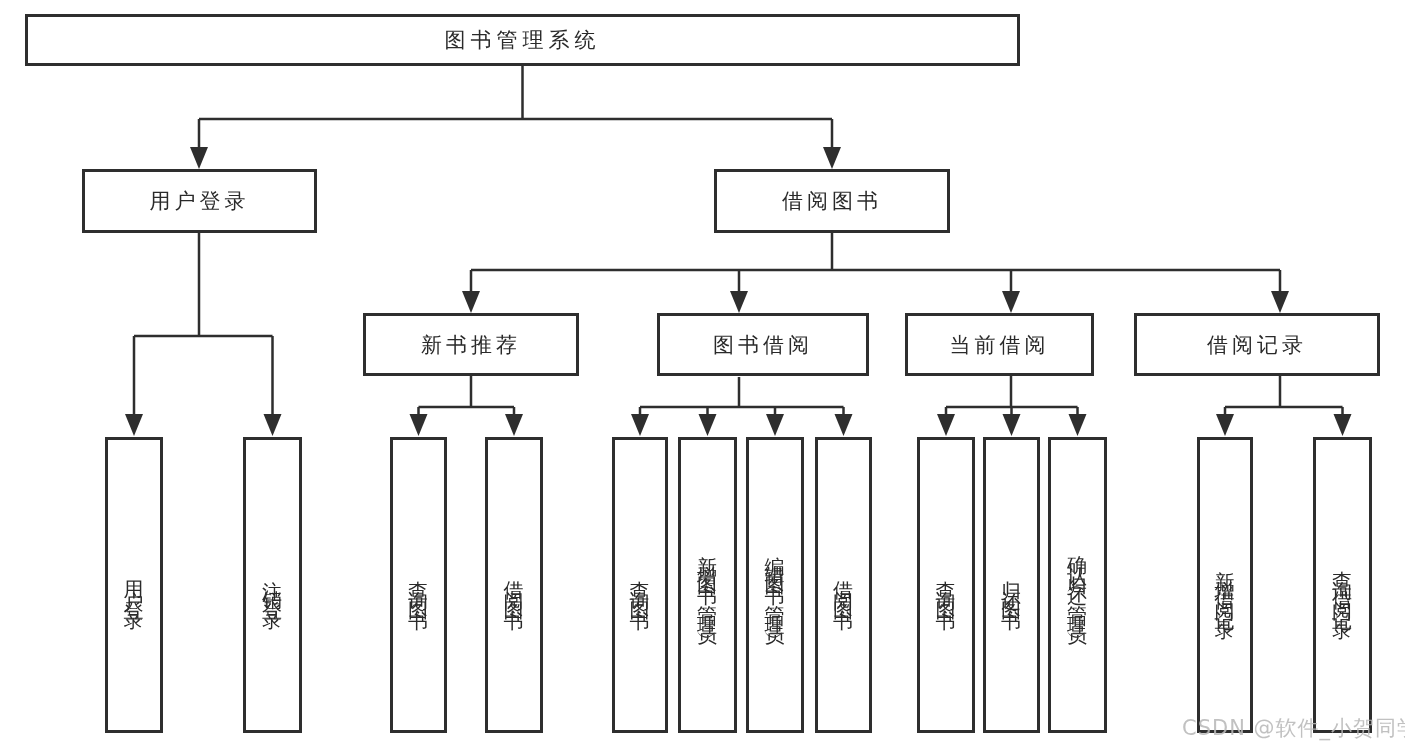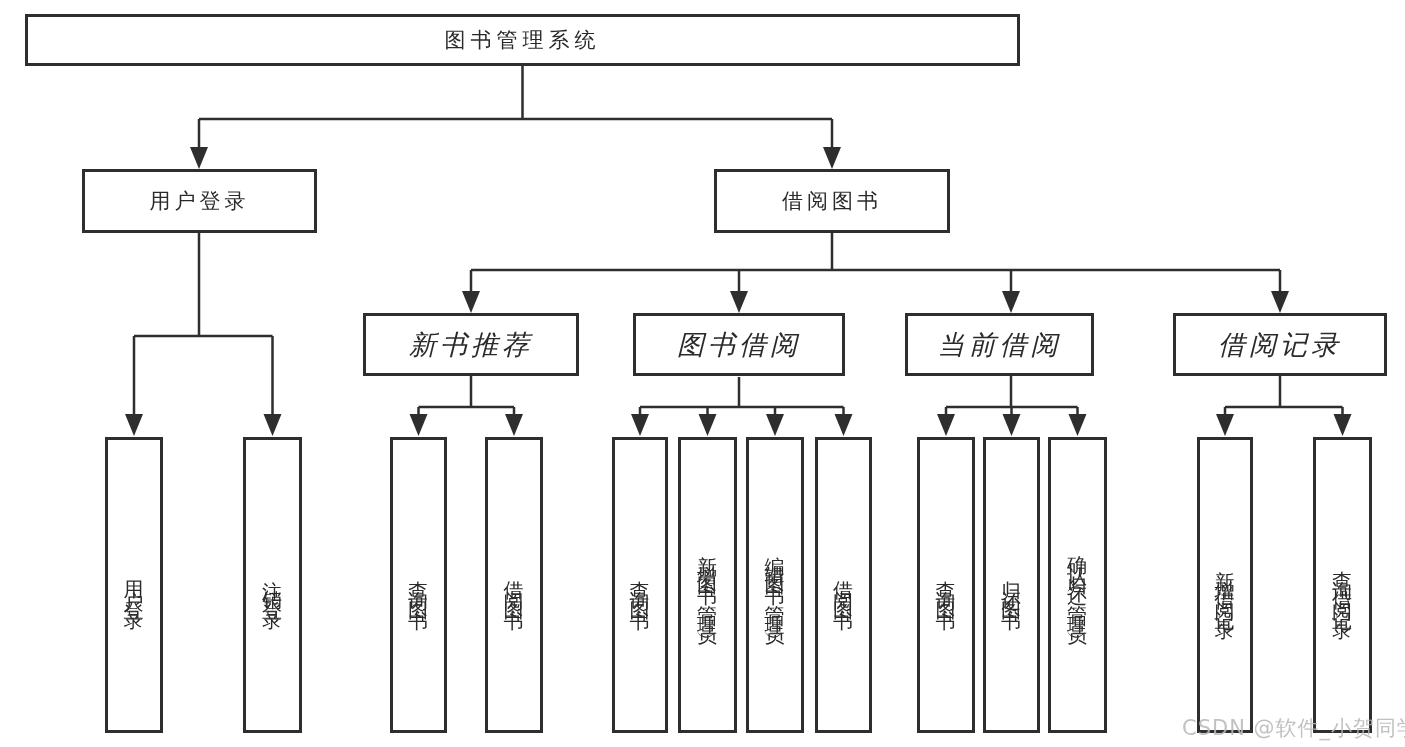--- a/index.html
+++ b/index.html
@@ -25,21 +25,21 @@
     display: flex;
     align-items: center;
     justify-content: center;
     text-align: center;
   }
   .root-box   { left: 25px;  top: 14px;  width: 995px; height: 52px; }
   .root-box span { font-size: 21px; letter-spacing: 5px; }
   .l2-box  { top: 169px; height: 64px; }
   .l2-box span { font-size: 21px; letter-spacing: 4px; }
   .l3-box  { top: 313px; height: 63px; }
-  .l3-box span { font-size: 27px; letter-spacing: 4px; font-style: italic; }
+  .l3-box span { font-size: 21px; letter-spacing: 4px; }
   .leaf { top: 437px; height: 296px; }
   .vtext {
     writing-mode: vertical-rl;
     text-orientation: mixed;
     font-size: 20px;
     letter-spacing: 10px;
     line-height: 1;
     white-space: nowrap;
   }
   .hline-stroke { stroke: #2e2e2e; stroke-width: 2.5; fill: none; }
@@ -115,27 +115,27 @@
   <div class="box l2-box" style="left:82px;width:235px">
     <span>用户登录</span>
   </div>
   <div class="box l2-box" style="left:714px;width:236px">
     <span>借阅图书</span>
   </div>
 
   <div class="box l3-box" style="left:363px;width:216px">
     <span>新书推荐</span>
   </div>
-  <div class="box l3-box" style="left:633px;width:212px">
+  <div class="box l3-box" style="left:657px;width:212px">
     <span>图书借阅</span>
   </div>
   <div class="box l3-box" style="left:905px;width:189px">
     <span>当前借阅</span>
   </div>
-  <div class="box l3-box" style="left:1173px;width:214px">
+  <div class="box l3-box" style="left:1134px;width:246px">
     <span>借阅记录</span>
   </div>
 
   <div class="box leaf" style="left:105px;width:58px">
     <span class="vtext">用户登录</span>
   </div>
   <div class="box leaf" style="left:243px;width:59px">
     <span class="vtext">注销登录</span>
   </div>
 

